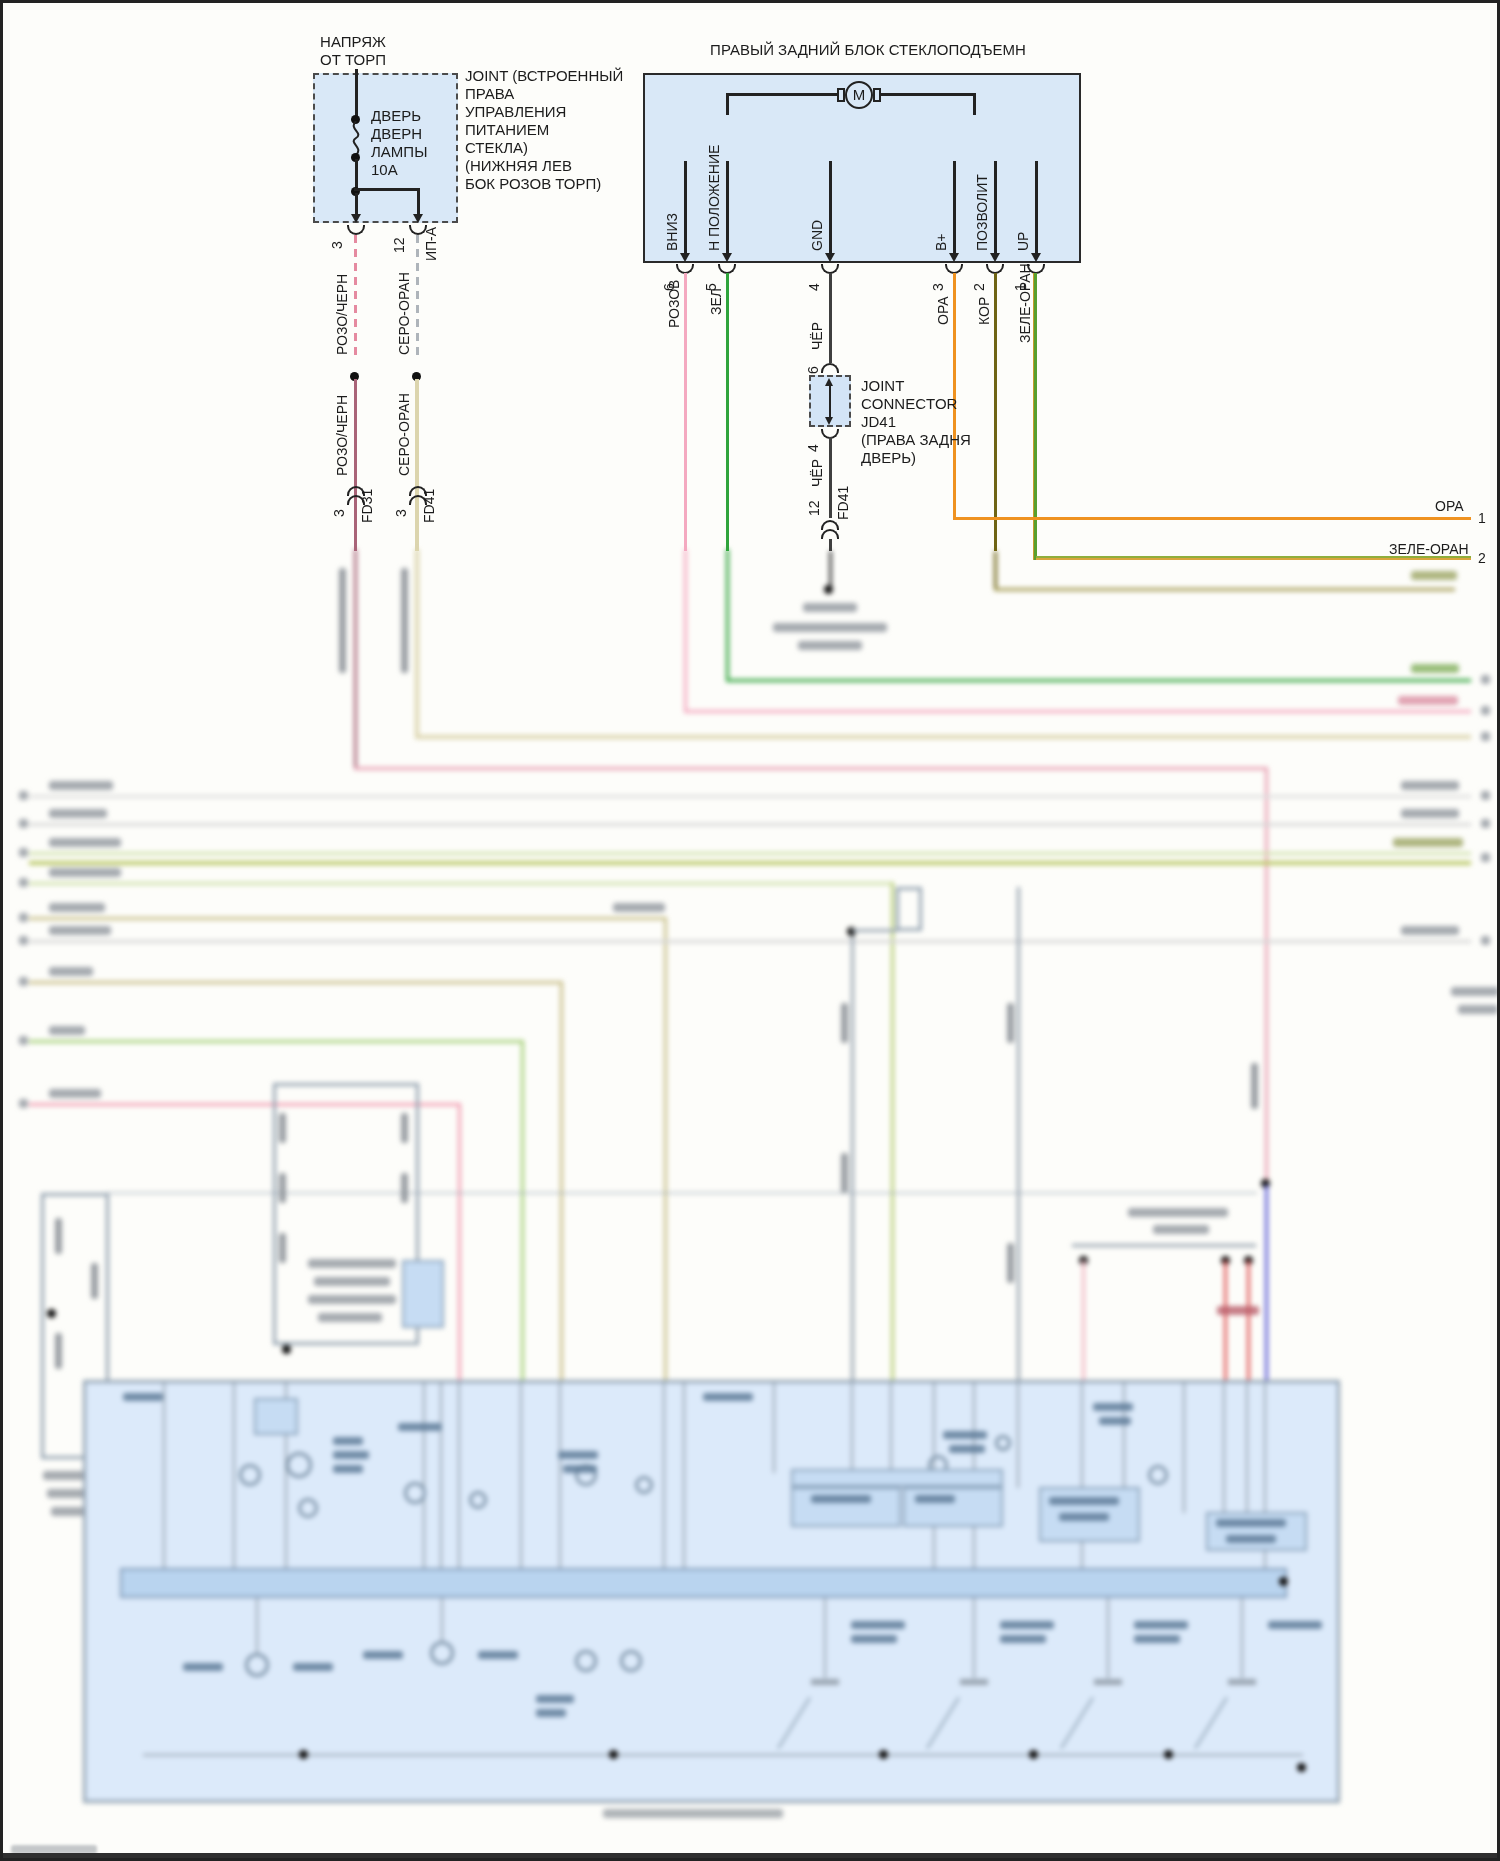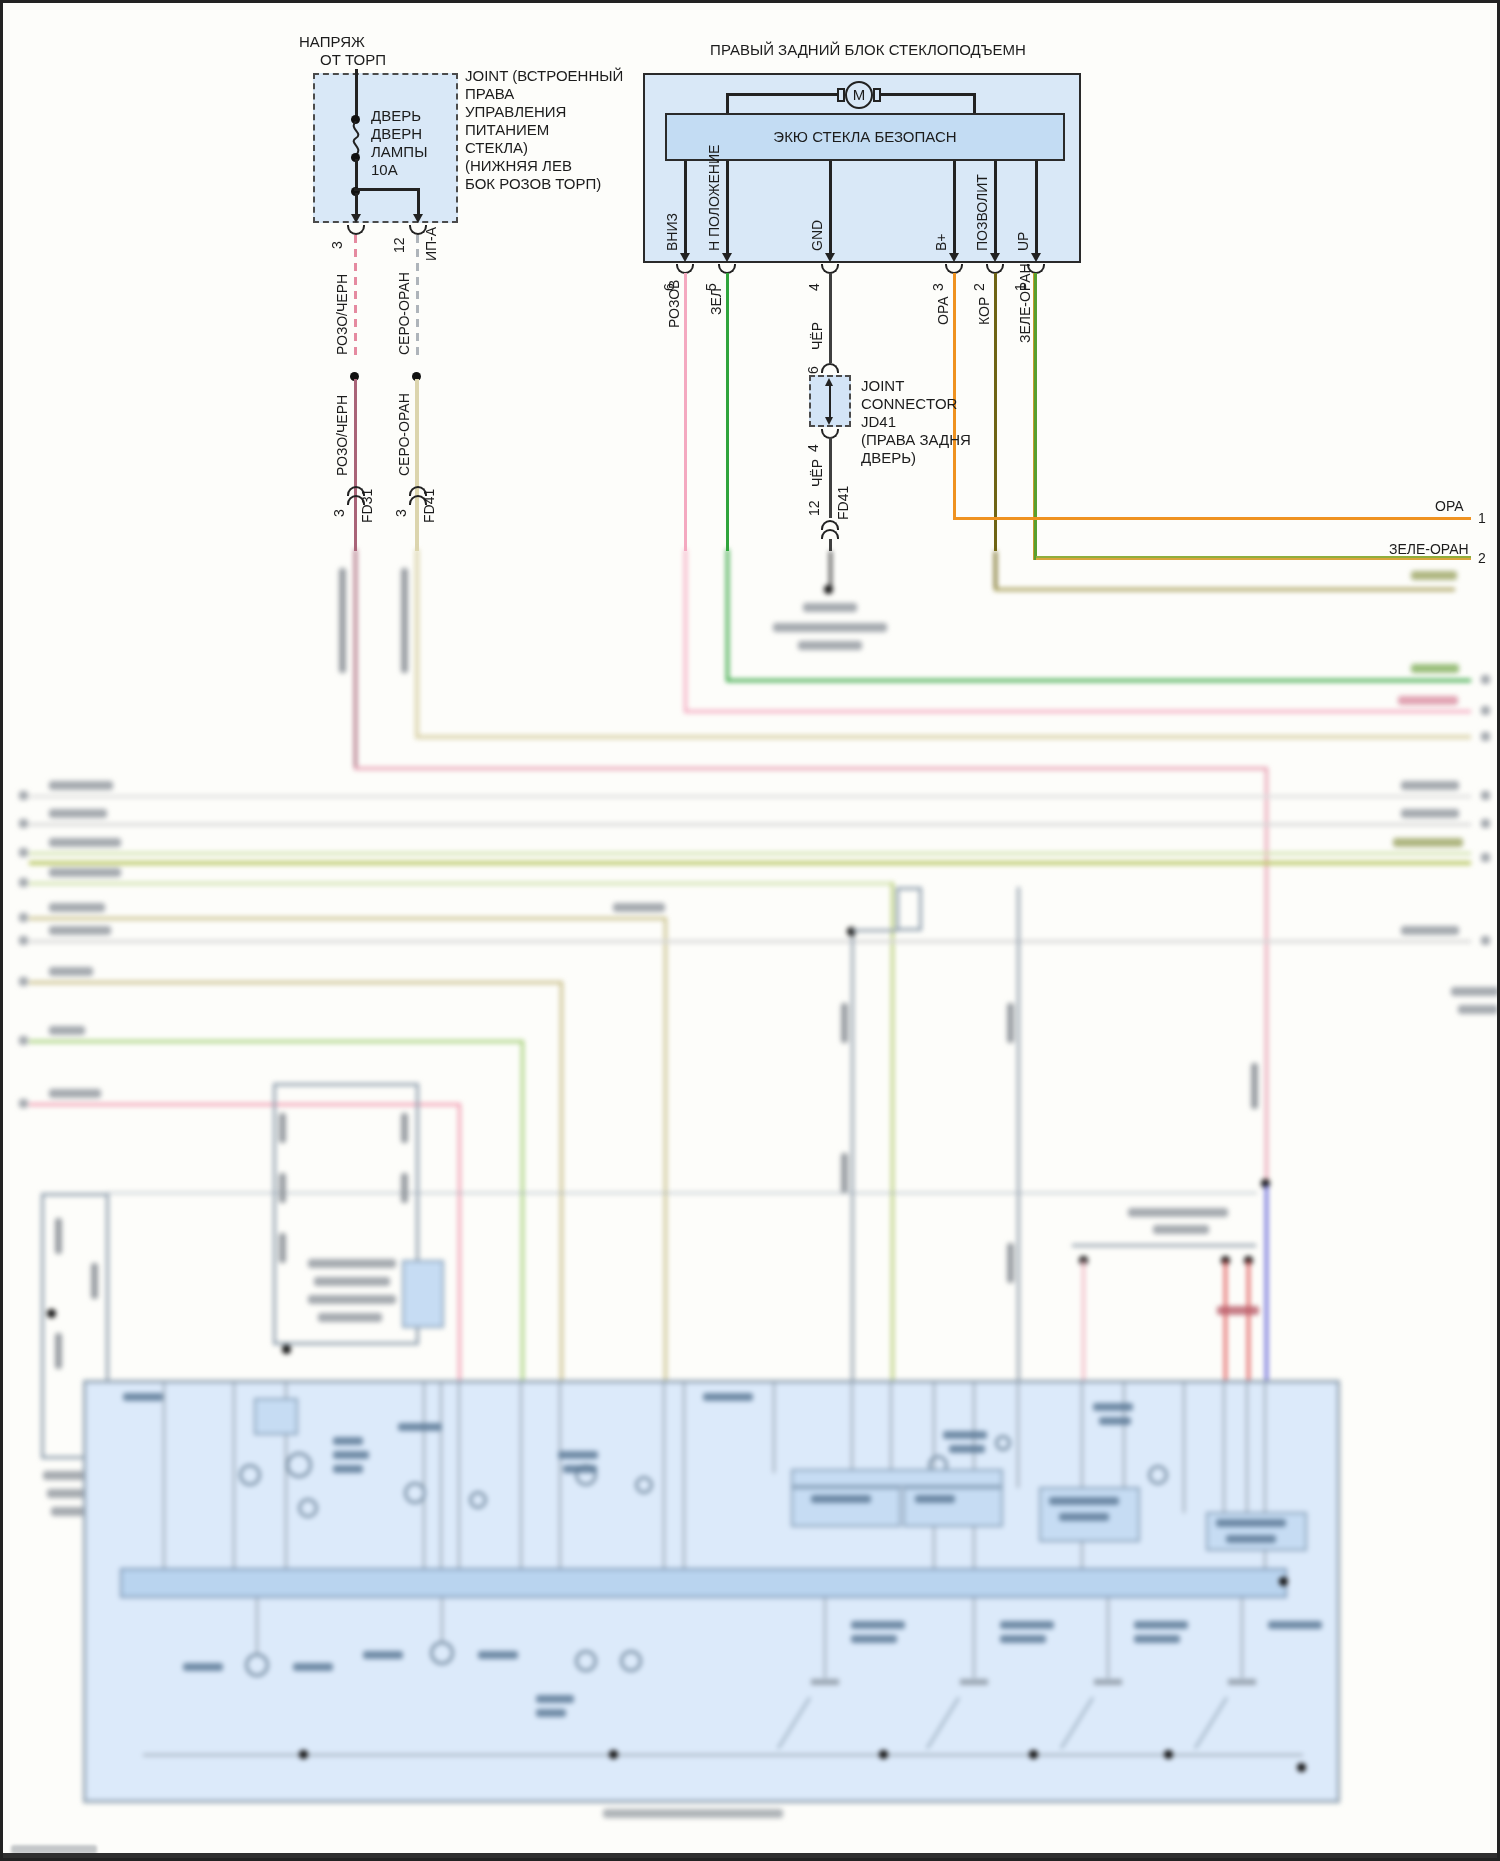--- a/index.html
+++ b/index.html
@@ -29,21 +29,21 @@
   .bbox{position:absolute;border:3px solid #93a2b0;box-sizing:border-box}
   .bluebox{position:absolute;background:#c6dcf3;border:2px solid #8aa2ba;box-sizing:border-box}
   .busbar{position:absolute;background:#b9d4ef;border:2px solid #7f98b5;box-sizing:border-box}
   .smb{position:absolute;background:#5d7a96;border-radius:3px;height:8px;opacity:.85}
 </style>
 </head>
 <body>
 
 <div class="page">
 
-  <div class="t" style="left:296px;top:30px;width:120px;">НАПРЯЖ</div>
+  <div class="t" style="left:290px;top:30px;width:120px;text-align:center">НАПРЯЖ</div>
   <div class="t" style="left:290px;top:48px;width:120px;text-align:center">ОТ ТОРП</div>
 
   <div class="abs" style="left:310px;top:70px;width:145px;height:150px;background:#d9e8f7;border:2.5px dashed #4b4b4b;box-sizing:border-box"></div>
 
   <div class="vw" style="left:351.5px;top:66px;height:50px;background:#222"></div>
   <div class="dot" style="left:348px;top:112px"></div>
   <svg class="abs" style="left:344px;top:118px" width="18" height="34">
       <path d="M9,0 C1,8 17,12 9,17 C1,22 17,26 9,34" stroke="#222" stroke-width="2" fill="none"></path>
     </svg>
   <div class="dot" style="left:348px;top:150px"></div>
@@ -99,21 +99,20 @@
 
   <div class="hw" style="left:724px;top:90px;width:112px;background:#222"></div>
   <div class="vw" style="left:722.5px;top:90px;height:22px;background:#222"></div>
   <div class="hw" style="left:878px;top:90px;width:95px;background:#222"></div>
   <div class="vw" style="left:969.5px;top:90px;height:22px;background:#222"></div>
 
   <div class="abs" style="left:834px;top:85px;width:8px;height:14px;border:2px solid #222;background:#d9e8f7;box-sizing:border-box"></div>
   <div class="abs" style="left:870px;top:85px;width:8px;height:14px;border:2px solid #222;background:#d9e8f7;box-sizing:border-box"></div>
   <div class="abs" style="left:842px;top:78px;width:28px;height:28px;border:2px solid #222;border-radius:50%;background:#d9e8f7;box-sizing:border-box;text-align:center;font-size:15px;line-height:24px">M</div>
 
-  <div class="abs" style="left:662px;top:110px;width:400px;height:48px;background:#c3dcf3;border:2px solid #2a2a2a;box-sizing:border-box;text-align:center;font-size:15px;line-height:44px">ЭКЮ СТЕКЛА БЕЗОПАСН</div>
 
   <div class="vw" style="left:680.5px;top:158px;height:93px;background:#222"></div>
   <div class="arr" style="left:677px;top:250px"></div>
   <div class="rot" style="left:661px;top:248px">ВНИЗ</div>
   <div class="vw" style="left:722.5px;top:158px;height:93px;background:#222"></div>
   <div class="arr" style="left:719px;top:250px"></div>
   <div class="rot" style="left:703px;top:248px">Н ПОЛОЖЕНИЕ</div>
   <div class="vw" style="left:825.5px;top:158px;height:93px;background:#222"></div>
   <div class="arr" style="left:822px;top:250px"></div>
   <div class="rot" style="left:806px;top:248px">GND</div>

